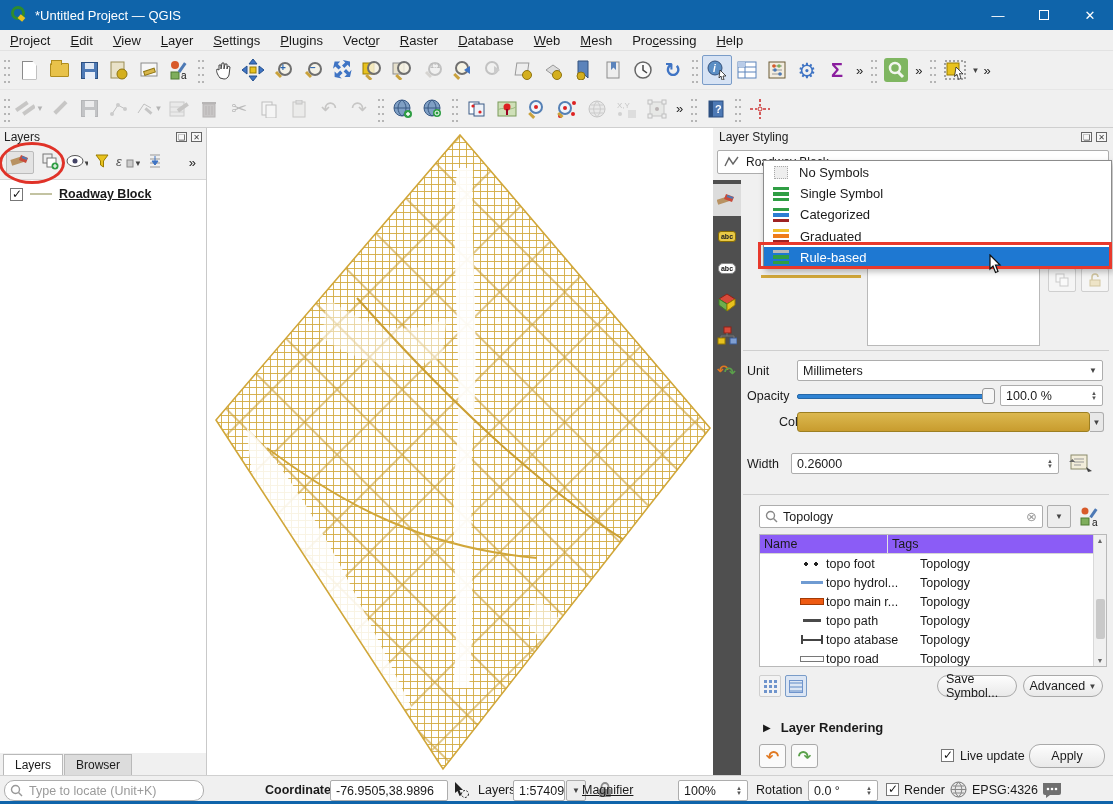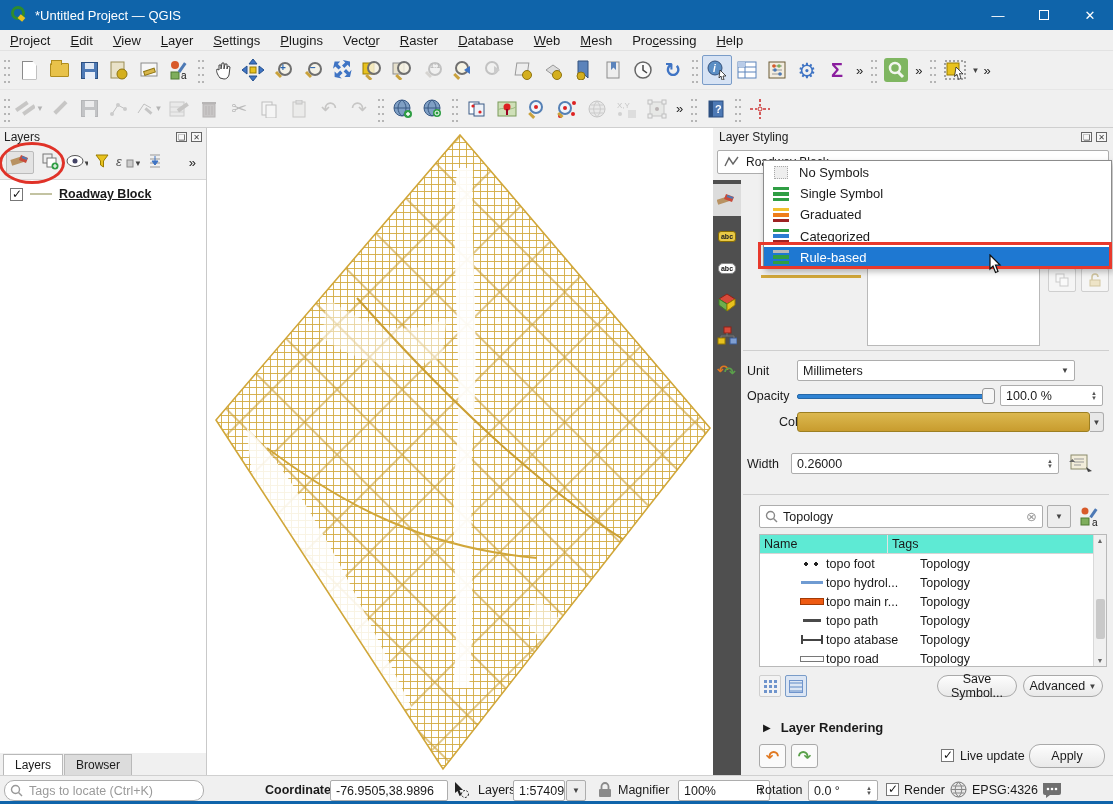--- a/index.html
+++ b/index.html
@@ -94,39 +94,39 @@
   .slider .track { height:5px; width:100%; background:#2f83d3; border-radius:2px; border:1px solid #2668a8; }
   .slider .knob { position:absolute; right:0; top:1px; width:13px; height:16px; background:#f6f6f6; border:1px solid #999; border-radius:3px; }
   .colorbtn { position:absolute; height:20px; background:linear-gradient(#dcb84f,#c89c2e); border:1px solid #9c7f22; border-radius:3px; }
   .dd-side { position:absolute; width:14px; height:20px; border:1px solid #adadad; border-left:none; border-radius:0 3px 3px 0; background:#e8e8e8; display:flex; align-items:center; justify-content:center; font-size:8px; color:#444; }
 
   .search { gap:5px; }
   .search .clear { color:#9a9a9a; font-size:13px; margin-left:auto; }
   .sbtn { position:absolute; width:24px; height:22px; border:1px solid #adadad; border-radius:2px; background:#ededed; display:flex; align-items:center; justify-content:center; font-size:8px; color:#444; }
 
   .stable { position:absolute; left:46px; top:406px; width:348px; height:133px; background:#fff; border:1px solid #b9b9b9; overflow:hidden; }
-  .shead { display:flex; height:19px; border-bottom:1px solid #d5d5d5; background:#5eead4; font-size:12.5px; }
+  .shead { display:flex; height:19px; border-bottom:1px solid #d5d5d5; background:#8b5cf6; font-size:12.5px; }
   .shead .c1 { width:128px; padding:2px 4px; border-right:1px solid #e3e3e3; }
   .shead .c2 { flex:1; padding:2px 4px; }
   .srow { display:flex; align-items:center; height:19px; font-size:12.5px;margin-left:24px; }
   .srow .g { width:28px; margin-left:14px; display:flex; align-items:center; justify-content:center; }
   .srow .nm { width:86px; overflow:hidden; white-space:nowrap; }
   .srow .tg { padding-left:8px; }
   .sscroll { position:absolute; right:0; top:0; width:13px; height:100%; background:#f0f0f0; border-left:1px solid #d9d9d9; font-size:7px; color:#666; text-align:center; }
   .sscroll .thumb { position:absolute; left:2px; top:64px; width:9px; height:40px; background:#c9c9c9; border-radius:2px; }
 
   .sym { display:inline-block; }
   .sym-foot { width:22px; height:8px; background:radial-gradient(circle 2px at 5px 4px,#222 95%,transparent), radial-gradient(circle 2px at 15px 4px,#222 95%,transparent); }
   .sym-hydro { width:22px; height:3px; background:#6f9bd2; }
   .sym-main { width:24px; height:7px; background:#ee5a12; border:1px solid #a33a05; }
   .sym-path { width:18px; height:3px; background:#4a4a4a; }
   .sym-rail { width:22px; height:9px; background:linear-gradient(#444,#444) 0 50%/100% 2px no-repeat, linear-gradient(#444,#444) 0 0/2px 100% no-repeat, linear-gradient(#444,#444) 100% 0/2px 100% no-repeat; }
   .sym-road { width:24px; height:6px; background:#fdfdfd; border:1px solid #777; }
 
-  .pushbtn { position:absolute; height:22px; border:1px solid #a9a9a9; border-radius:11px; background:linear-gradient(#fdfdfd,#e9e9e9); display:flex; align-items:center; justify-content:center; font-size:12.5px; padding:8px 8px;text-align:center; }
+  .pushbtn { position:absolute; height:22px; border:1px solid #a9a9a9; border-radius:11px; background:linear-gradient(#fdfdfd,#e9e9e9); display:flex; align-items:center; justify-content:center; font-size:12.5px; padding:8px 8px; }
   .viewbtn { position:absolute; width:22px; height:22px; border:1px solid #cfcfcf; border-radius:2px; background:#f3f3f3; display:flex; align-items:center; justify-content:center; }
   .viewbtn.pressed { background:#dce6f4; border-color:#7a9cc8; }
   .grid9 { width:13px; height:13px; background:conic-gradient(#6f94cc 0 100%); -webkit-mask:repeating-linear-gradient(0deg,#000 0 3px,transparent 3px 5px), repeating-linear-gradient(90deg,#000 0 3px,transparent 3px 5px); mask-composite:intersect; }
   .listic { width:14px; height:13px; border:1px solid #6f94cc; background:repeating-linear-gradient(0deg,#9db8dd 0 2px,transparent 2px 4px); }
 
   .lrend { position:absolute; left:50px; top:592px; display:flex; align-items:center; gap:10px; font-weight:bold; font-size:13px; }
   .lrend .tri { font-size:10px; }
   .histbtn { position:absolute; width:27px; height:24px; border:1px solid #a9a9a9; border-radius:3px; background:#fafafa; display:flex; align-items:center; justify-content:center; font-size:16px; font-weight:bold; }
 
   
@@ -668,21 +668,21 @@
         </div>
       <div class="minibtn" style="left:368px; top:140px;">
           <svg width="12" height="14" opacity=".5">
             <rect x="1" y="7" width="10" height="6" fill="#e8d49a" stroke="#b09a50"></rect>
             <path d="M3 7 V4 a3 3 0 0 1 6 0" fill="none" stroke="#b09a50" stroke-width="1.6"></path>
           </svg>
         </div>
       <div class="hr" style="top:222px;"></div>
 
       <span class="flabel" style="left:34px; top:236px;">Unit</span>
-      <div class="field" style="left:84px; top:232px; width:278px; height:21px;">
+      <div class="field" style="left:84px; top:232px; width:306px; height:21px;">
         <span>Millimeters</span>
           <span class="comboarr">▼</span>
       </div>
 
       <span class="flabel" style="left:34px; top:261px;">Opacity</span>
       <div class="slider" style="left:84px; top:259px; width:198px;">
         <span class="track"></span>
         <span class="knob"></span>
       </div>
       <div class="field spin" style="left:287px; top:257px; width:103px; height:21px;">
@@ -822,27 +822,27 @@
             <span class="dd-ic no-symbols-icon"></span>
             <span>No Symbols</span>
           </div>
 
           <div class="dd-item">
             <span class="dd-ic single-symbol-icon"></span>
             <span>Single Symbol</span>
           </div>
 
           <div class="dd-item">
+            <span class="dd-ic categorized-icon"></span>
+            <span>Categorized</span>
+          </div>
+
+          <div class="dd-item">
             <span class="dd-ic graduated-icon"></span>
             <span>Graduated</span>
-          </div>
-
-          <div class="dd-item">
-            <span class="dd-ic categorized-icon"></span>
-            <span>Categorized</span>
           </div>
 
           <div class="dd-item selected">
             <span class="dd-ic rule-based-icon"></span>
             <span>Rule-based</span>
           </div>
         </div>
       <div class="ann-rect"></div>
       <span class="dd-cursor">
         <svg width="14" height="20">
@@ -851,41 +851,41 @@
       </span>
     </div>
   </div>
 
   <div class="status">
     <div class="field" style="left:4px; width:200px; border-radius:10px; gap:6px;">
       <svg width="13" height="13">
           <circle cx="5.5" cy="5.5" r="4" fill="none" stroke="#999" stroke-width="1.4"></circle>
           <path d="M8.5 8.5 l3.5 3.5" stroke="#999" stroke-width="1.4"></path>
         </svg>
-      <span style="color:#9a9a9a;">Tags to locate (Ctrl+K)</span>
+      <span style="color:#9a9a9a;">Type to locate (Unit+K)</span>
     </div>
     <span class="flabel" style="left:265px;font-weight:bold;">Coordinate</span>
     <div class="field" style="left:330px; width:118px;">
         <span>-76.9505,38.9896</span>
       </div>
     <span class="pos" style="left:452px; top:5px;"><svg width="18" height="18">
           <path d="M3 1 L11 9 L7.5 9 L9.5 14 L7.5 15 L5.5 10 L3 12 Z" fill="#222"></path>
           <circle cx="13" cy="13" r="3.5" fill="none" stroke="#222" stroke-dasharray="2 1.5"></circle>
         </svg></span>
     <span class="flabel" style="left:478px;">Layers</span>
     <div class="field" style="left:513px; width:52px;">
         <span>1:57409</span>
       </div>
     <div class="sbtn" style="left:566px; top:4px; width:20px; height:21px; position:absolute;">▼</div>
     <span class="pos" style="left:598px; top:6px;"><svg width="14" height="16">
           <rect x="1" y="7" width="12" height="8" rx="1" fill="#8a8a8a"></rect>
           <path d="M3.5 7 V4.5 a3.5 3.5 0 0 1 7 0 V7" fill="none" stroke="#8a8a8a" stroke-width="1.8"></path>
         </svg></span>
-    <span class="flabel" style="left:618px;">Magnifier</span>
-    <div class="field spin" style="left:678px; width:92px;">
+    <span class="flabel" style="left:582px;text-decoration:underline;">Magnifier</span>
+    <div class="field spin" style="left:678px; width:70px;">
         <span>100%</span>
         <span class="arr">
           <span>▲</span>
           <span>▼</span>
         </span>
       </div>
     <span class="flabel" style="left:756px;">Rotation</span>
     <div class="field spin" style="left:808px; width:70px;">
         <span>0.0 °</span>
         <span class="arr">

